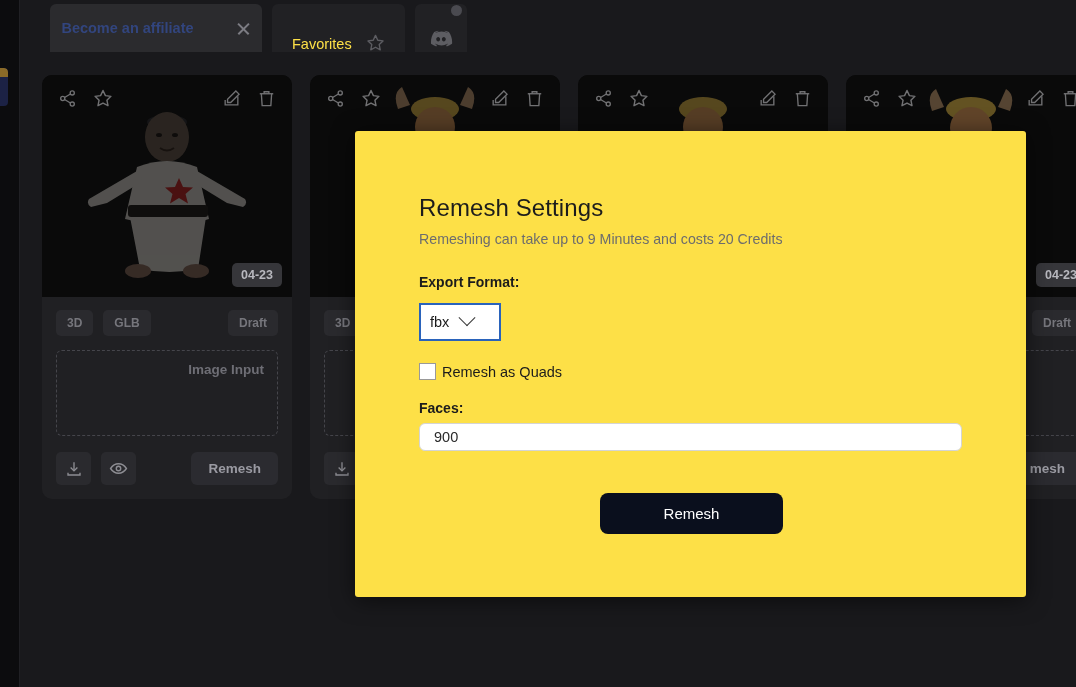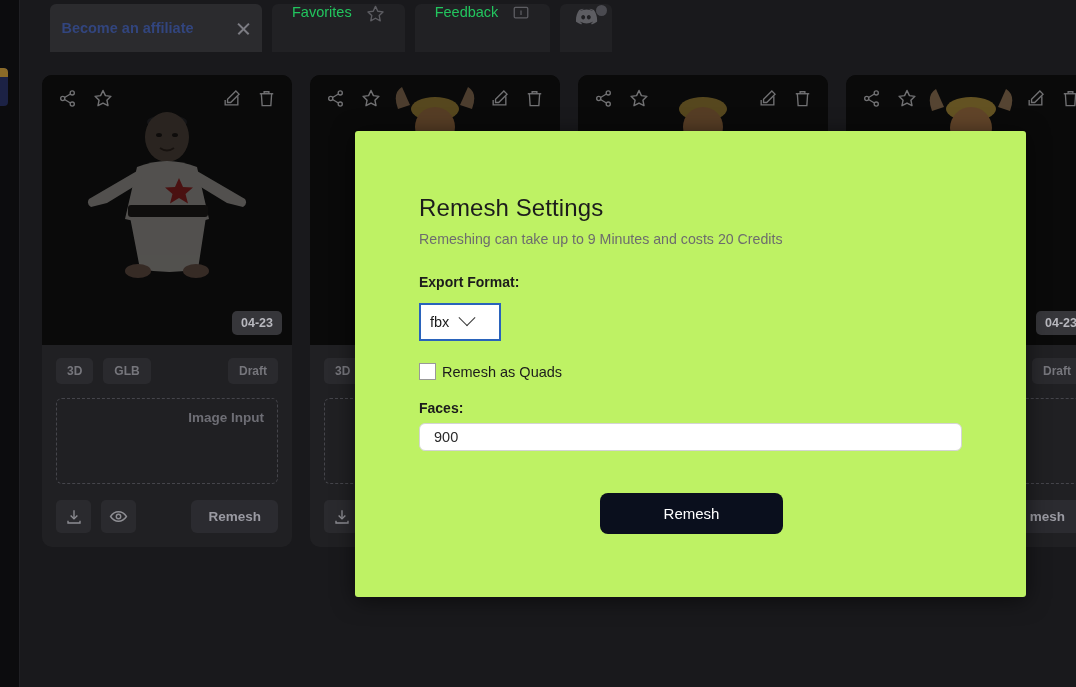--- a/index.html
+++ b/index.html
@@ -72,23 +72,23 @@
     content: ""; position: absolute; left: 0; top: 7px;
     width: 15px; height: 1.6px; background: #8b8b92;
   }
   .x-icon::before { transform: rotate(45deg); }
   .x-icon::after  { transform: rotate(-45deg); }
 
   .navbtn {
     height: 48px; margin-top: 4px;
     background: #212124;
     border-radius: 6px 6px 0 0;
-    display: flex; align-items: flex-start; justify-content: center;
+    display: flex; align-items: flex-end; justify-content: center;
     gap: 14px; padding: 0 20px;
-    color: #22c55e; font-size: 14.5px;
+    color: #fde047; font-size: 14.5px;
   }
   .navbtn .gi { opacity: .55; display: block; }
   .discord-btn {
     position: relative;
     width: 52px; padding: 0; gap: 0;
   }
   .dot {
     position: absolute; right: 5px; top: 1px;
     width: 11px; height: 11px; border-radius: 50%;
     background: #4a4a50;
@@ -101,21 +101,21 @@
   }
   .card {
     width: 250px;
     background: #202023;
     border-radius: 10px;
     padding: 0;
     flex: 0 0 250px;
   }
   .thumb {
     position: relative;
-    height: 270px;
+    height: 222px;
     background: #0a0a0a;
     border-radius: 10px 10px 0 0;
     overflow: hidden;
   }
   .thumb-icons {
     position: absolute; left: 0; right: 0; top: 0;
     height: 46px; display: flex; align-items: center;
     padding: 0 16px; gap: 16px;
   }
   .thumb-icons .sp { flex: 1 1 auto; }
@@ -163,21 +163,21 @@
   .remesh-sm {
     background: #2b2b30; color: #9a9aa2;
     font-size: 13.5px; font-weight: 700;
     padding: 9px 17px; border-radius: 6px;
   }
 
   
   .modal {
     position: absolute; left: 355px; top: 131px;
     width: 671px; height: 466px;
-    background: #bef264;
+    background: #fde047;
     border-radius: 3px;
     box-shadow: 0 3px 22px rgba(0,0,0,.55);
     padding: 0 64px;
   }
   .m-title {
     position: absolute; left: 64px; top: 63px;
     font-size: 24px; font-weight: 400; color: #1c1c1c;
     letter-spacing: .1px;
   }
   .m-sub {
@@ -261,29 +261,20 @@
 
       <div class="navbtn">
         <span>Favorites</span>
         <span>
           <svg class="gi" width="19" height="19" viewBox="0 0 24 24" fill="none" stroke="#8e8e95" stroke-width="1.7" stroke-linejoin="round">
             <polygon points="12,3 14.9,9.2 21.5,10 16.7,14.6 18,21.2 12,18 6,21.2 7.3,14.6 2.5,10 9.1,9.2"></polygon>
           </svg>
         </span>
       </div>
 
-      <div class="navbtn">
-        <span>Feedback</span>
-        <span>
-          <svg class="gi" width="18" height="18" viewBox="0 0 24 24" fill="none" stroke="#8e8e95" stroke-width="1.7">
-            <rect x="3" y="4.5" width="18" height="14" rx="1.5"></rect>
-              <line x1="12" y1="8.5" x2="12" y2="14.5"></line>
-          </svg>
-        </span>
-      </div>
 
       <div class="navbtn discord-btn">
         <span class="dot"></span>
         <span>
           <svg class="gi" width="26" height="26" viewBox="0 0 24 24" fill="#8e8e95">
             <path d="M19.3 5.6A16 16 0 0 0 15.4 4.4l-.2.4a14.8 14.8 0 0 1 3.5 1.7 14.4 14.4 0 0 0-12.4 0A14.8 14.8 0 0 1 9.8 4.8l-.2-.4A16 16 0 0 0 5.7 5.6C3.2 9.3 2.5 12.9 2.8 16.4a16.2 16.2 0 0 0 4.9 2.5l.5-1.4a11 11 0 0 1-1.7-.8l.4-.3a11.5 11.5 0 0 0 11.2 0l.4.3c-.5.3-1.1.6-1.7.8l.5 1.4a16.2 16.2 0 0 0 4.9-2.5c.4-4.1-.7-7.6-2.9-10.8zM9.4 14.2c-1 0-1.8-.9-1.8-2s.8-2 1.8-2 1.8.9 1.8 2-.8 2-1.8 2zm5.2 0c-1 0-1.8-.9-1.8-2s.8-2 1.8-2 1.8.9 1.8 2-.8 2-1.8 2z"></path>
           </svg>
         </span>
       </div>
     </div>

